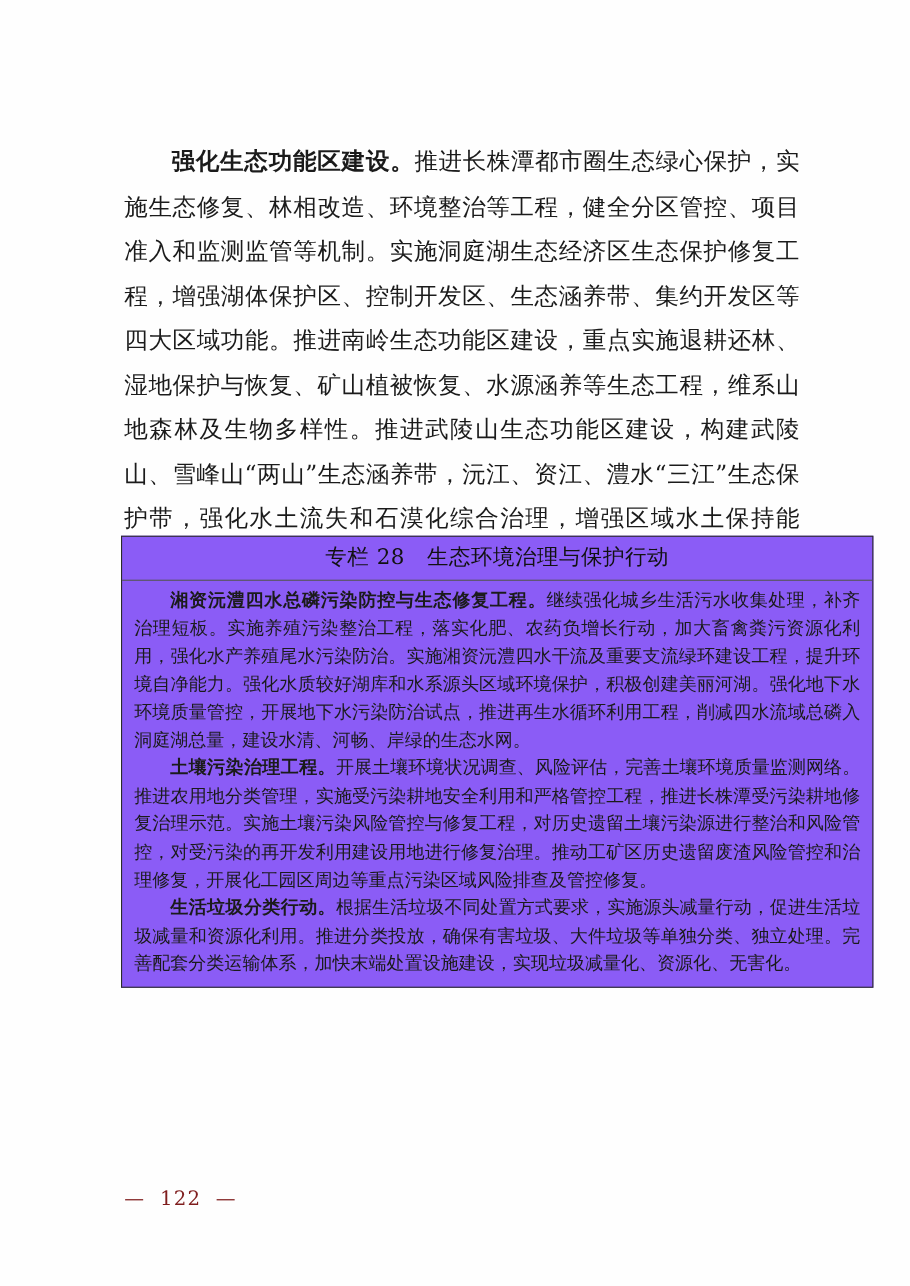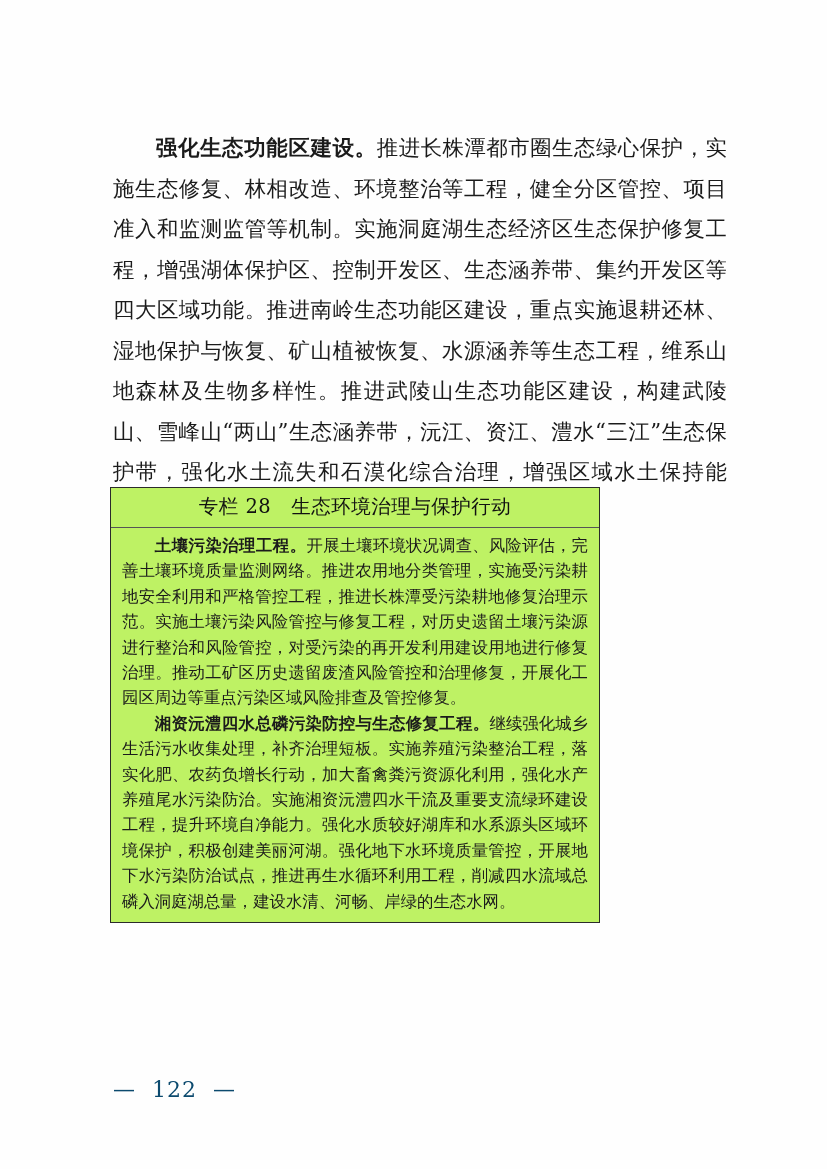--- a/index.html
+++ b/index.html
@@ -48,24 +48,24 @@
     font-weight: bold;
     letter-spacing: 0.4px;
     margin-top: 28px;
   }
 
   
   .callout-box {
     position: absolute;
     left: 110px;
     top: 487px;
-    width: 490px;
+    width: 684px;
     border: 1.4px solid #2b2b2b;
     box-sizing: border-box;
-    background: #bef264;
+    background: #8b5cf6;
   }
 
   .callout-title-bar {
     border-bottom: 1.1px solid #555;
     padding: 6px 0 7px 0;
     text-align: center;
   }
 
   .callout-title {
     font-size: 19.5px;
@@ -97,43 +97,44 @@
 
   
   .page-footer {
     position: absolute;
     left: 113px;
     top: 1078px;
     width: 614px;
   }
 
   .page-number {
-    font-size: 22px;
+    font-size: 18px;
     line-height: 24px;
     letter-spacing: 1px;
-    color: #0c4a6e;
+    color: #7f1d1d;
     white-space: pre;
   }
 </style>
 </head>
 <body>
 
 <div class="page">
 
   <div class="body-text">
     <p class="body-para"><span class="lead">强化生态功能区建设。</span><span>推进长株潭都市圈生态绿心保护，实施生态修复、林相改造、环境整治等工程，健全分区管控、项目准入和监测监管等机制。实施洞庭湖生态经济区生态保护修复工程，增强湖体保护区、控制开发区、生态涵养带、集约开发区等四大区域功能。推进南岭生态功能区建设，重点实施退耕还林、湿地保护与恢复、矿山植被恢复、水源涵养等生态工程，维系山地森林及生物多样性。推进武陵山生态功能区建设，构建武陵山、雪峰山“两山”生态涵养带，沅江、资江、澧水“三江”生态保护带，强化水土流失和石漠化综合治理，增强区域水土保持能力。</span></p>
   </div>
 
   <div class="callout-box">
     <div class="callout-title-bar">
       <span class="callout-title">专栏 28　生态环境治理与保护行动</span>
     </div>
     <div class="callout-body">
+      <p class="callout-para"><span class="lead">湘资沅澧四水总磷污染防控与生态修复工程。</span><span>继续强化城乡生活污水收集处理，补齐治理短板。实施养殖污染整治工程，落实化肥、农药负增长行动，加大畜禽粪污资源化利用，强化水产养殖尾水污染防治。实施湘资沅澧四水干流及重要支流绿环建设工程，提升环境自净能力。强化水质较好湖库和水系源头区域环境保护，积极创建美丽河湖。强化地下水环境质量管控，开展地下水污染防治试点，推进再生水循环利用工程，削减四水流域总磷入洞庭湖总量，建设水清、河畅、岸绿的生态水网。</span></p>
       <p class="callout-para"><span class="lead">土壤污染治理工程。</span><span>开展土壤环境状况调查、风险评估，完善土壤环境质量监测网络。推进农用地分类管理，实施受污染耕地安全利用和严格管控工程，推进长株潭受污染耕地修复治理示范。实施土壤污染风险管控与修复工程，对历史遗留土壤污染源进行整治和风险管控，对受污染的再开发利用建设用地进行修复治理。推动工矿区历史遗留废渣风险管控和治理修复，开展化工园区周边等重点污染区域风险排查及管控修复。</span></p>
-      <p class="callout-para"><span class="lead">湘资沅澧四水总磷污染防控与生态修复工程。</span><span>继续强化城乡生活污水收集处理，补齐治理短板。实施养殖污染整治工程，落实化肥、农药负增长行动，加大畜禽粪污资源化利用，强化水产养殖尾水污染防治。实施湘资沅澧四水干流及重要支流绿环建设工程，提升环境自净能力。强化水质较好湖库和水系源头区域环境保护，积极创建美丽河湖。强化地下水环境质量管控，开展地下水污染防治试点，推进再生水循环利用工程，削减四水流域总磷入洞庭湖总量，建设水清、河畅、岸绿的生态水网。</span></p>
+      <p class="callout-para"><span class="lead">生活垃圾分类行动。</span><span>根据生活垃圾不同处置方式要求，实施源头减量行动，促进生活垃圾减量和资源化利用。推进分类投放，确保有害垃圾、大件垃圾等单独分类、独立处理。完善配套分类运输体系，加快末端处置设施建设，实现垃圾减量化、资源化、无害化。</span></p>
     </div>
   </div>
 
   <div class="page-footer">
     <span class="page-number">—  122  —</span>
   </div>
 
 </div>
 
 </body></html>

